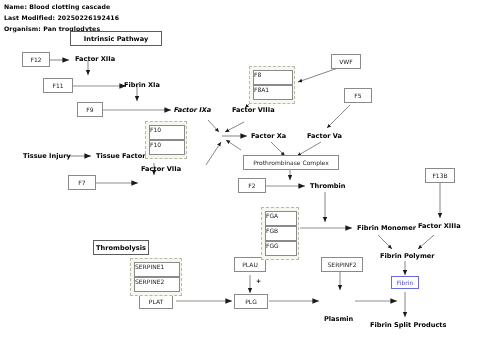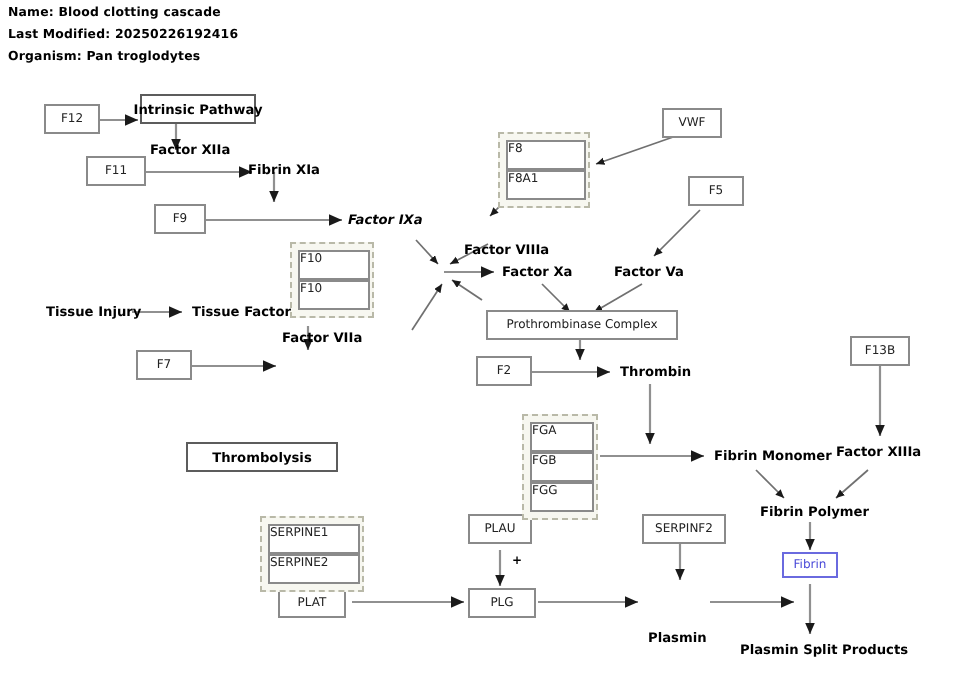--- a/index.html
+++ b/index.html
@@ -115,22 +115,22 @@
 
       <path d="M271,142 L285,156"></path>
       <path d="M321,142 L297,156"></path>
 
       <path d="M378,235 L392,249"></path>
 
       <path d="M434,235 L418,249"></path>
     </g>
   </svg>
 
-  <div class="node section" style="left:70px;top:31px;width:58px;margin-top:16px;">Intrinsic Pathway</div>
-  <div class="node section" style="left:93px;top:221px;width:76px;">Thrombolysis</div>
+  <div class="node section" style="left:70px;top:31px;width:92px;">Intrinsic Pathway</div>
+  <div class="node section" style="left:93px;top:240px;width:56px;">Thrombolysis</div>
 
   <div class="node gene" style="left:22px;top:52px;width:28px;">F12</div>
   <div class="node gene" style="left:43px;top:78px;width:30px;">F11</div>
   <div class="node gene" style="left:77px;top:102px;width:26px;">F9</div>
   <div class="node gene" style="left:68px;top:175px;width:28px;">F7</div>
   <div class="node gene" style="left:331px;top:54px;width:30px;">VWF</div>
   <div class="node gene" style="left:344px;top:88px;width:28px;">F5</div>
   <div class="node gene" style="left:238px;top:178px;width:28px;">F2</div>
   <div class="node gene" style="left:425px;top:168px;width:30px;">F13B</div>
   <div class="node gene" style="left:234px;top:257px;width:32px;">PLAU</div>
@@ -154,33 +154,33 @@
     <div class="gene">FGG</div>
   </div>
 
   <div class="complex" style="left:130px;top:258px;width:52px;">
     <div class="gene">SERPINE1</div>
     <div class="gene">SERPINE2</div>
   </div>
 
   <div class="node process" style="left:243px;top:155px;width:96px;">Prothrombinase Complex</div>
 
-  <div class="node txt" style="left:75px;top:70px;">Factor XIIa</div>
+  <div class="node txt" style="left:75px;top:54px;">Factor XIIa</div>
   <div class="node txt" style="left:124px;top:80px;">Fibrin XIa</div>
   <div class="node txt" style="left:174px;top:105px;font-style:italic;">Factor IXa</div>
-  <div class="node txt" style="left:232px;top:120px;">Factor VIIIa</div>
+  <div class="node txt" style="left:232px;top:105px;">Factor VIIIa</div>
   <div class="node txt" style="left:141px;top:164px;">Factor VIIa</div>
   <div class="node txt" style="left:251px;top:131px;">Factor Xa</div>
   <div class="node txt" style="left:307px;top:131px;">Factor Va</div>
   <div class="node txt" style="left:418px;top:221px;">Factor XIIIa</div>
   <div class="node txt" style="left:23px;top:151px;">Tissue Injury</div>
   <div class="node txt" style="left:96px;top:151px;">Tissue Factor</div>
   <div class="node txt" style="left:310px;top:181px;">Thrombin</div>
   <div class="node txt" style="left:357px;top:223px;">Fibrin Monomer</div>
   <div class="node txt" style="left:380px;top:251px;">Fibrin Polymer</div>
   <div class="node txt" style="left:324px;top:314px;">Plasmin</div>
-  <div class="node txt" style="left:370px;top:320px;">Plasmin Split Products</div>
+  <div class="node txt" style="left:370px;top:320px;">Fibrin Split Products</div>
 
   <div class="node hilite" style="left:391px;top:276px;width:28px;">Fibrin</div>
 
   <div class="plus" style="left:256px;top:277px;">+</div>
 
 </div>
 
 </body></html>

